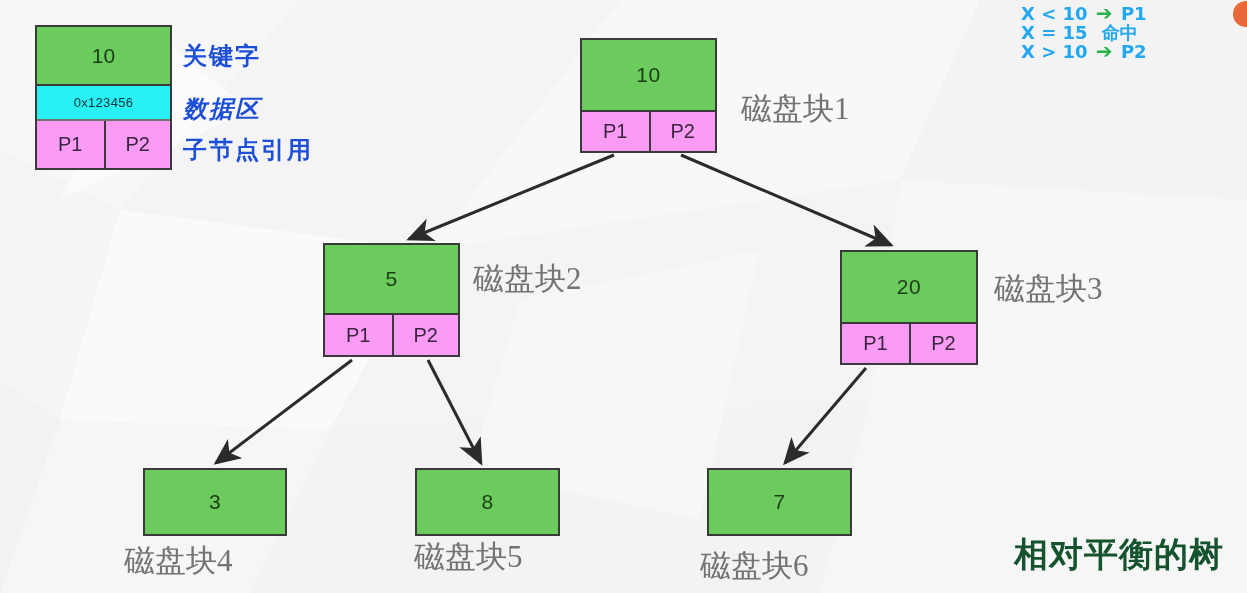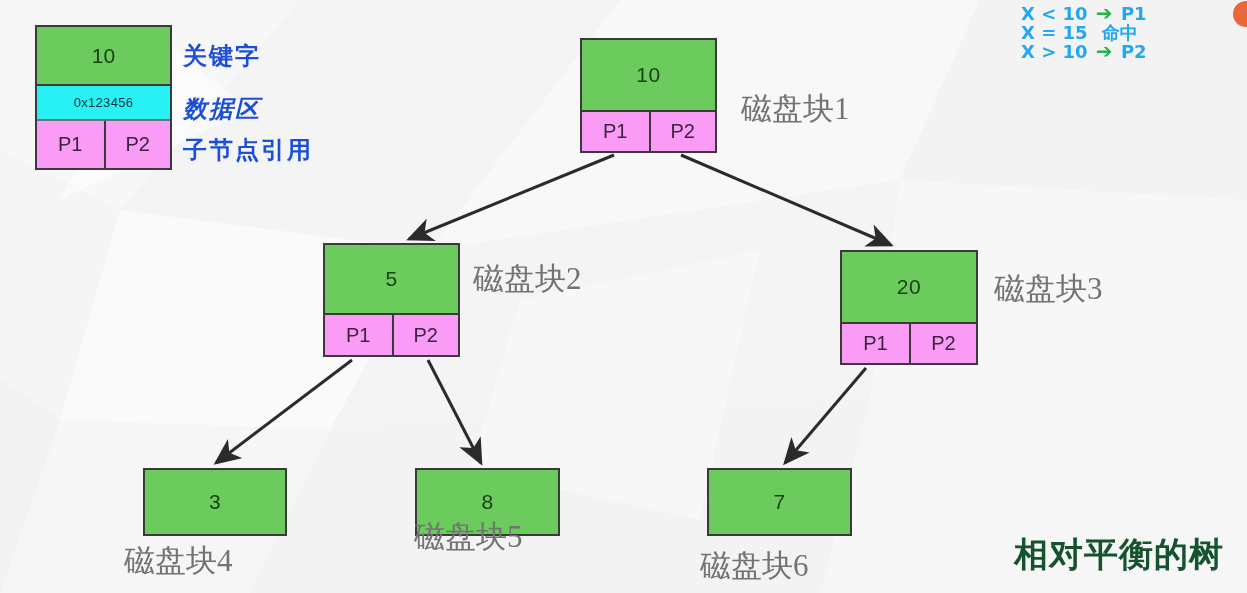--- a/index.html
+++ b/index.html
@@ -274,21 +274,21 @@
   <div class="block-label" style="left:994px; top:268px;">磁盘块3</div>
 
   <div class="node" style="left:143px; top:468px; width:144px; height:68px;">
     <div class="keycell" style="height:64px;">3</div>
   </div>
   <div class="block-label" style="left:124px; top:540px;">磁盘块4</div>
 
   <div class="node" style="left:415px; top:468px; width:145px; height:68px;">
     <div class="keycell" style="height:64px;">8</div>
   </div>
-  <div class="block-label" style="left:414px; top:516px;">磁盘块5</div>
+  <div class="block-label" style="left:414px; top:536px;">磁盘块5</div>
 
   <div class="node" style="left:707px; top:468px; width:145px; height:68px;">
     <div class="keycell" style="height:64px;">7</div>
   </div>
   <div class="block-label" style="left:700px; top:545px;">磁盘块6</div>
 
   <div id="conclusion">相对平衡的树</div>
 
 </div>
 

